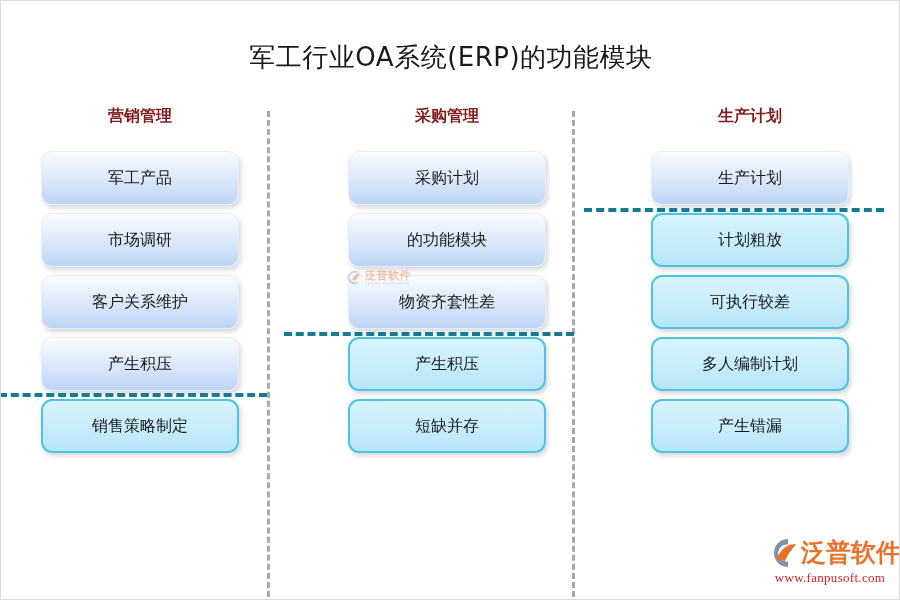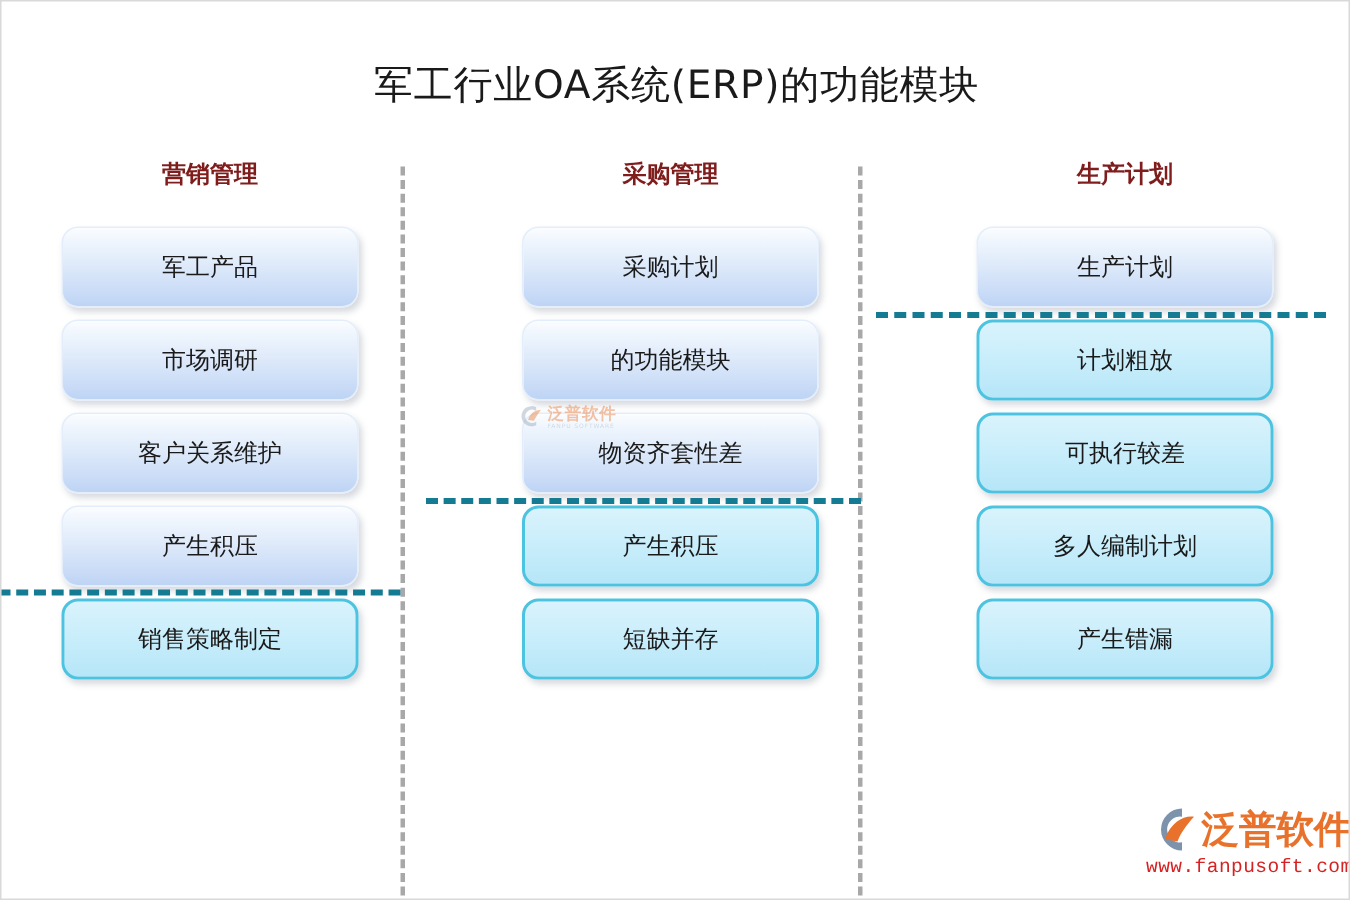--- a/index.html
+++ b/index.html
@@ -182,21 +182,21 @@
     letter-spacing: 0px;
     white-space: nowrap;
   }
   .brand-url {
     font-size: 13px;
     color: #d62222;
     letter-spacing: 0.3px;
     text-align: center;
     width: 132px;
     line-height: 16px;
-    font-family: Liberation Mono, monospace;
+    font-family: Liberation Serif, serif;
     white-space: nowrap;
   }
 </style>
 </head>
 <body>
 
 <div id="canvas">
 
   <div class="page-title">军工行业OA系统(ERP)的功能模块</div>
 

